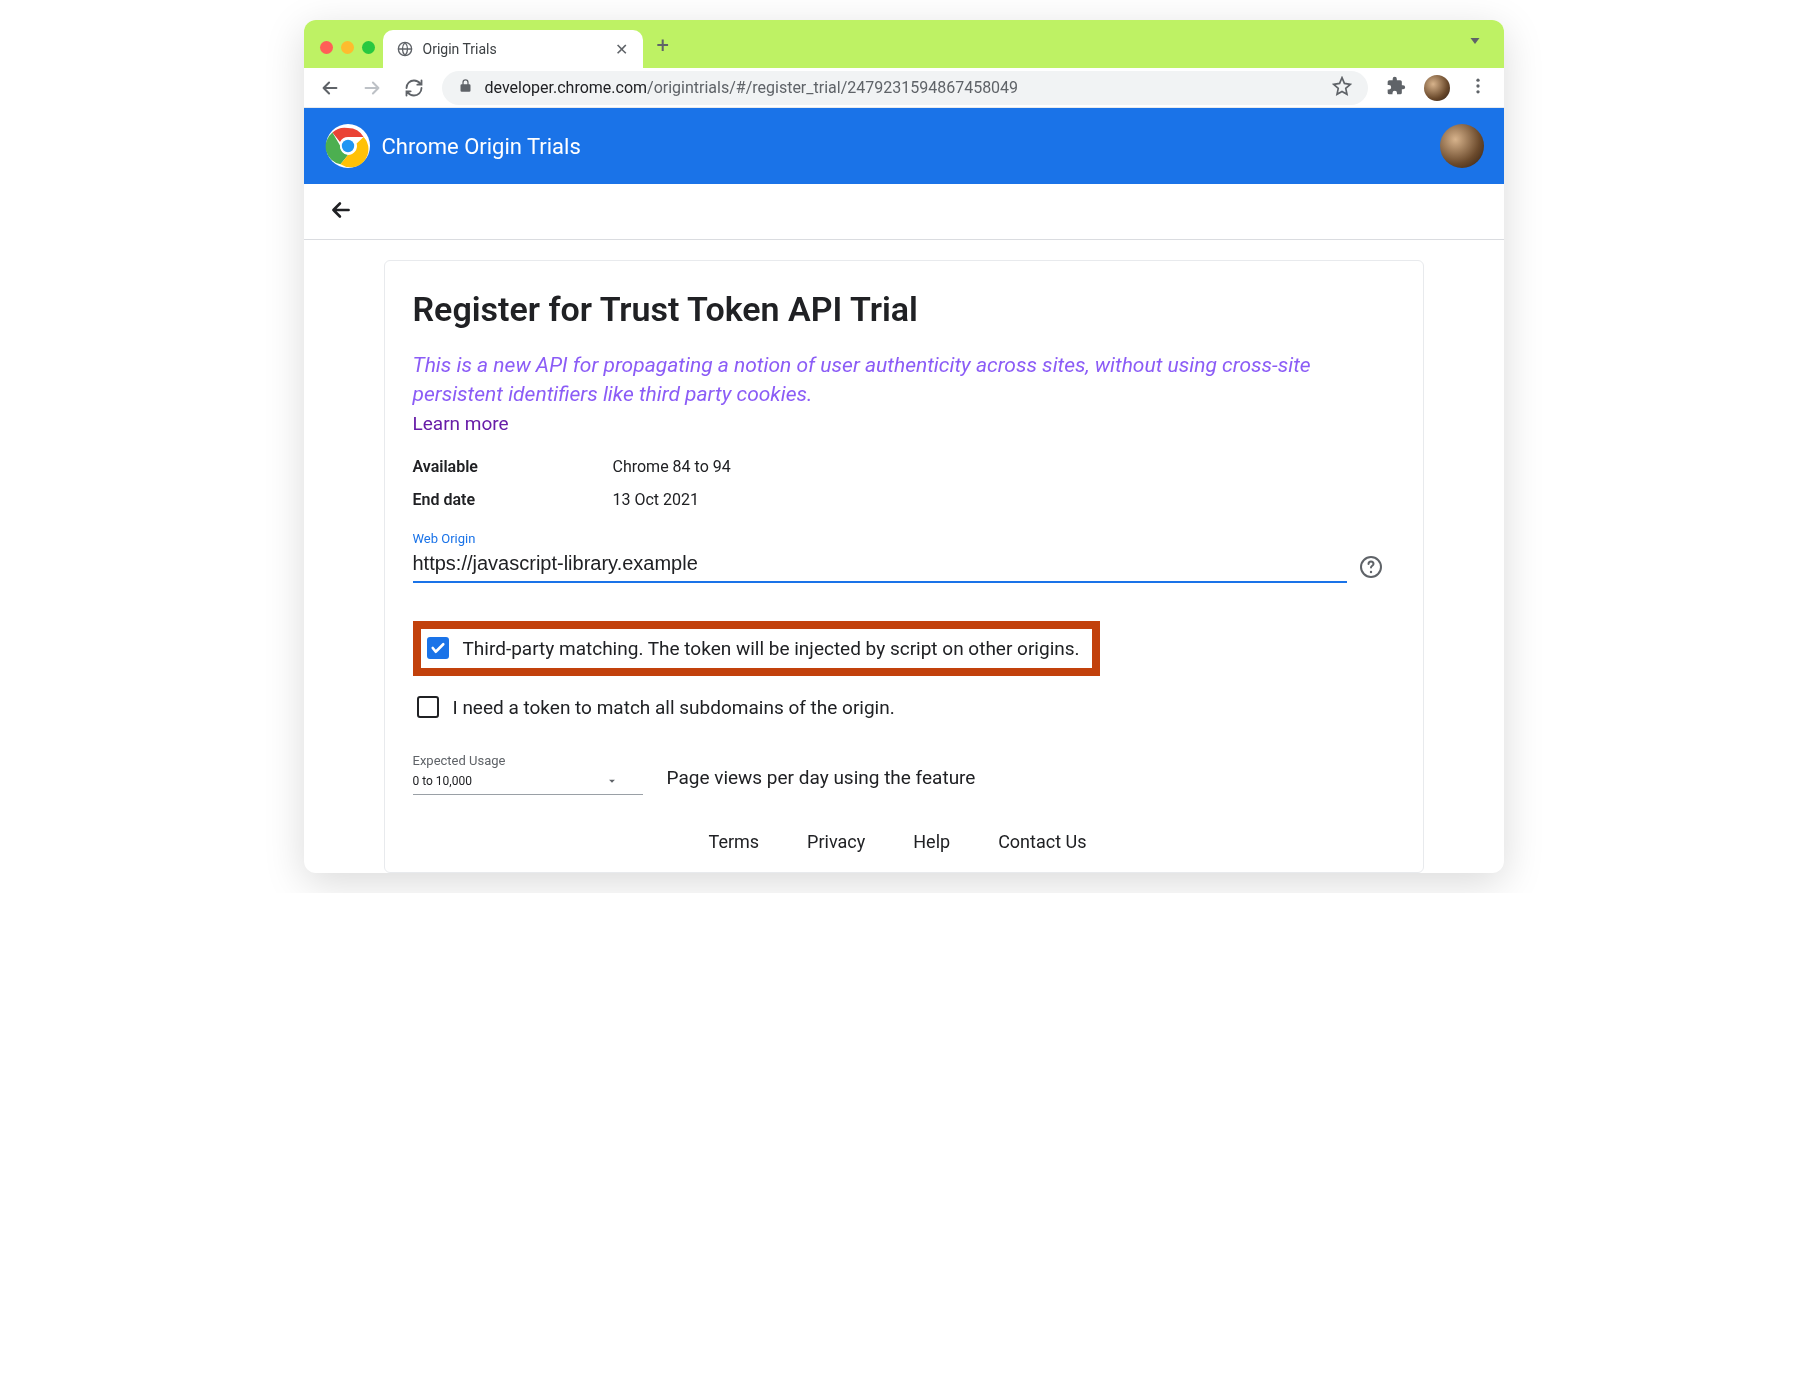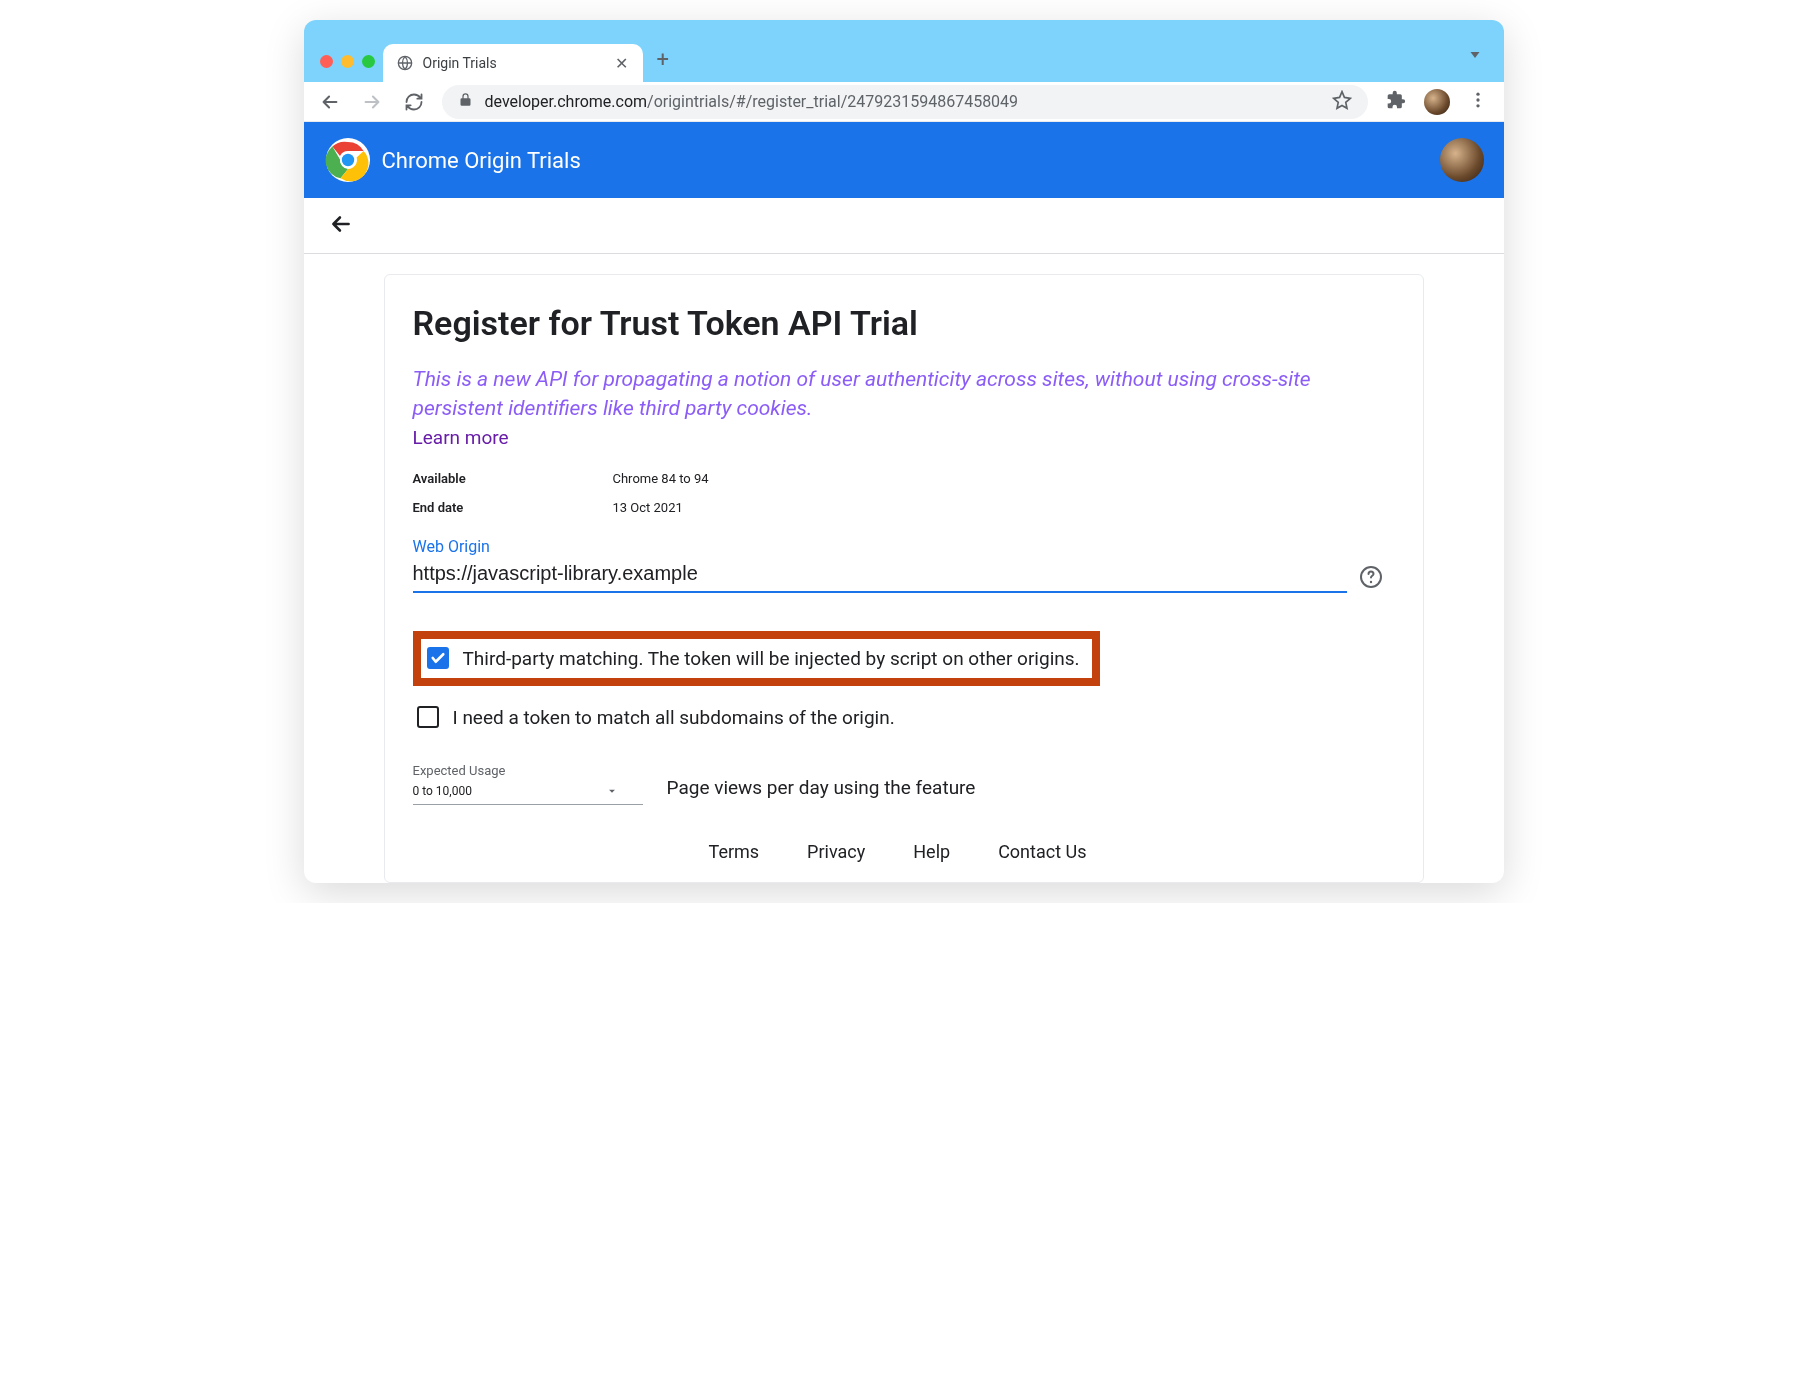--- a/index.html
+++ b/index.html
@@ -9,22 +9,22 @@
   width: 1200px;
   margin: 20px auto;
   border-radius: 12px;
   overflow: hidden;
   box-shadow: 0 10px 40px rgba(0,0,0,0.15);
   background: #fff;
 }
 
 
 .tab-bar {
-  background: #7dd3fc;
-  height: 62px;
+  background: #bef264;
+  height: 48px;
   display: flex;
   align-items: flex-end;
   padding: 0 12px;
   position: relative;
 }
 .traffic-lights {
   display: flex;
   gap: 8px;
   align-items: center;
   padding: 0 8px 14px 4px;
@@ -118,26 +118,26 @@
   border: 1px solid #e8eaed;
   border-radius: 6px;
   padding: 28px 40px 20px 28px;
   max-width: 1040px;
   margin: 0 auto;
 }
 .card h1 { font-size: 34px; font-weight: 600; color: #202124; margin-bottom: 22px; }
 .desc { font-size: 21px; color: #8b5cf6; line-height: 1.4; font-style: italic; }
 .learn-more { color: #681da8; text-decoration: none; font-size: 19px; display: inline-block; margin-top: 2px; margin-bottom: 22px; }
 
-.meta-row { display: flex; font-size: 13px; margin-bottom: 14px; }
+.meta-row { display: flex; font-size: 16px; margin-bottom: 14px; }
 .meta-label { font-weight: 600; width: 200px; color: #202124; }
 .meta-value { color: #202124; }
 
 .field-group { margin-top: 22px; position: relative; }
-.field-label { font-size: 16px; color: #1a73e8; margin-bottom: 2px; display: block; }
+.field-label { font-size: 13px; color: #1a73e8; margin-bottom: 2px; display: block; }
 .field-input-wrap { display: flex; align-items: flex-end; gap: 12px; }
 .text-input {
   flex: 1;
   border: none;
   border-bottom: 2px solid #1a73e8;
   font-size: 20px;
   padding: 4px 0 6px 0;
   outline: none;
   color: #202124;
   background: transparent;

